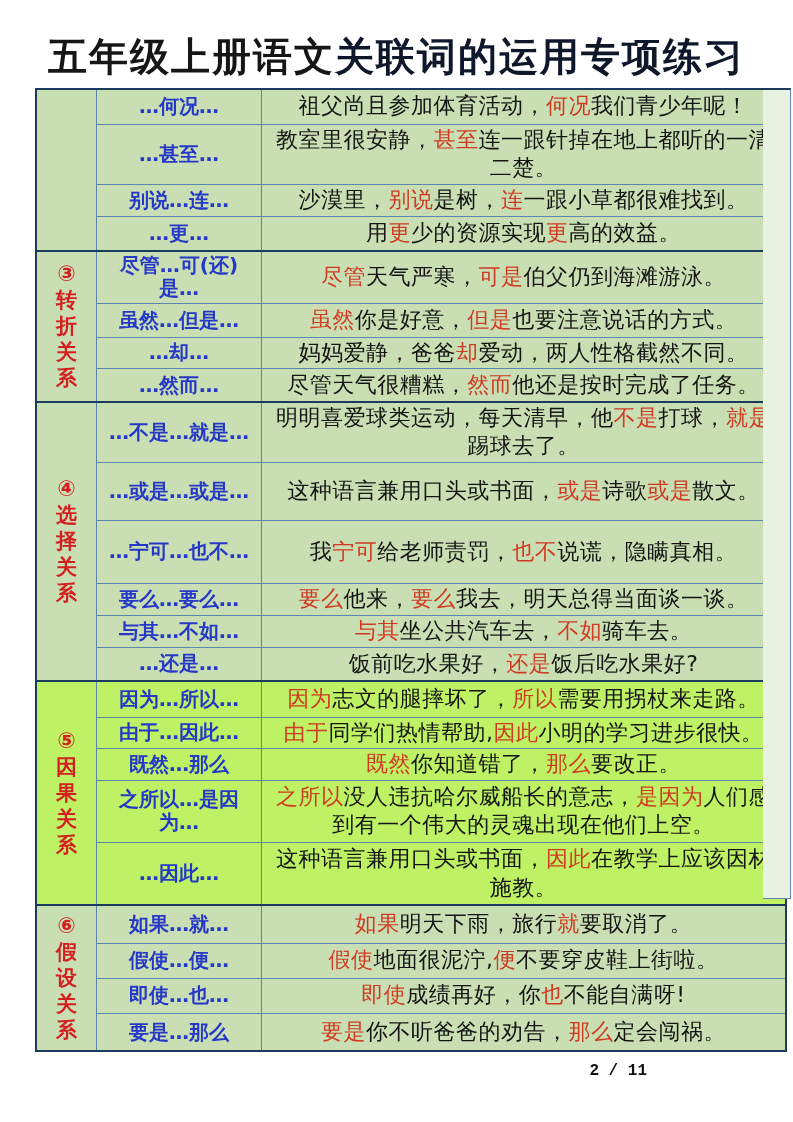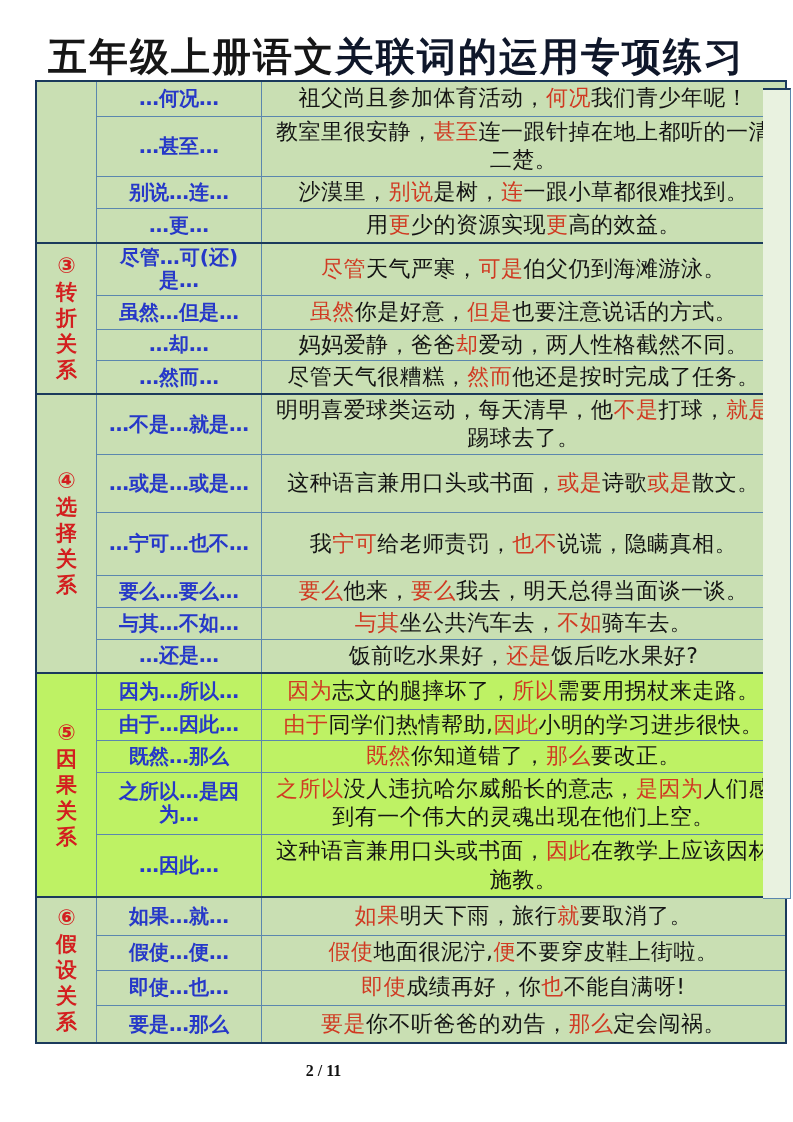--- a/index.html
+++ b/index.html
@@ -14,21 +14,21 @@
     position:absolute;top:30px;left:0;width:793px;
     text-align:center;
     font-size:39px;font-weight:bold;
     letter-spacing:2px;
     white-space:nowrap;
   }
   .title .t-black{color:#161616;}
   .title .t-red{color:#0f172a;}
 
   table.sheet{
-    position:absolute;left:35px;top:80px;
+    position:absolute;left:35px;top:88px;
     border-collapse:collapse;
     table-layout:fixed;
     width:728px;
   }
   table.sheet td{
     border:1px solid #5b87ae;
     padding:1px 6px;
     vertical-align:middle;
     overflow:hidden;
   }
@@ -75,22 +75,22 @@
     position:absolute;
     left:763px;top:88px;
     width:27px;height:808px;
     background:#e9f2e0;
     border:1px solid #5b87ae;
     border-left:none;
     border-top:2px solid #1b3a5c;
   }
   .page-number{
     position:absolute;top:1062px;left:0;width:647px;
-    text-align:center;
-    font-family:Liberation Serif, serif;
+    text-align:right;
+    font-family:Liberation Mono, monospace;
     font-weight:bold;
     font-size:16px;
     color:#111;
   }
 </style>
 </head>
 <body>
 
 <div class="page">
 

